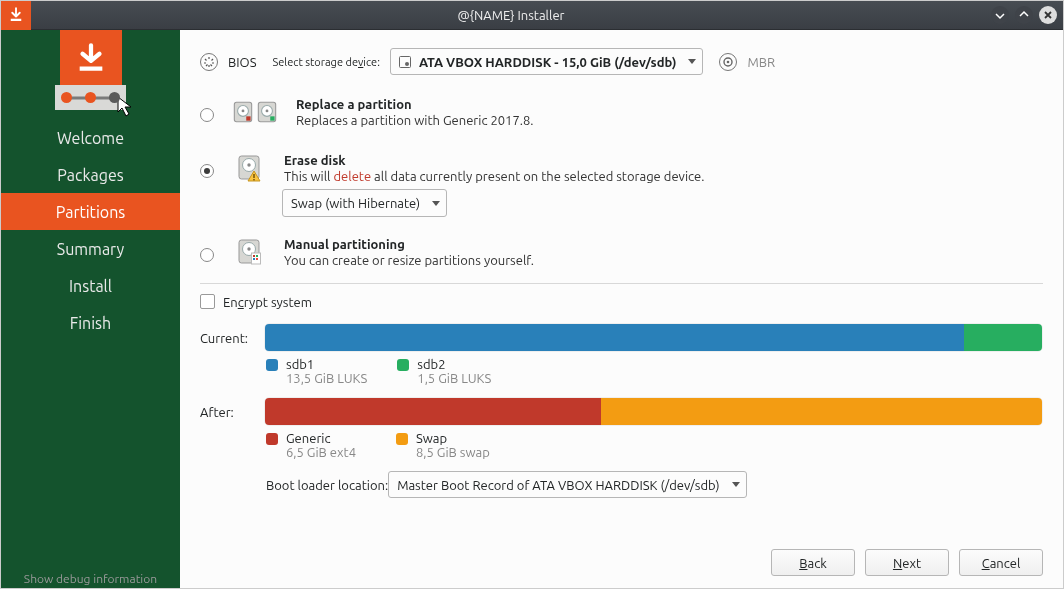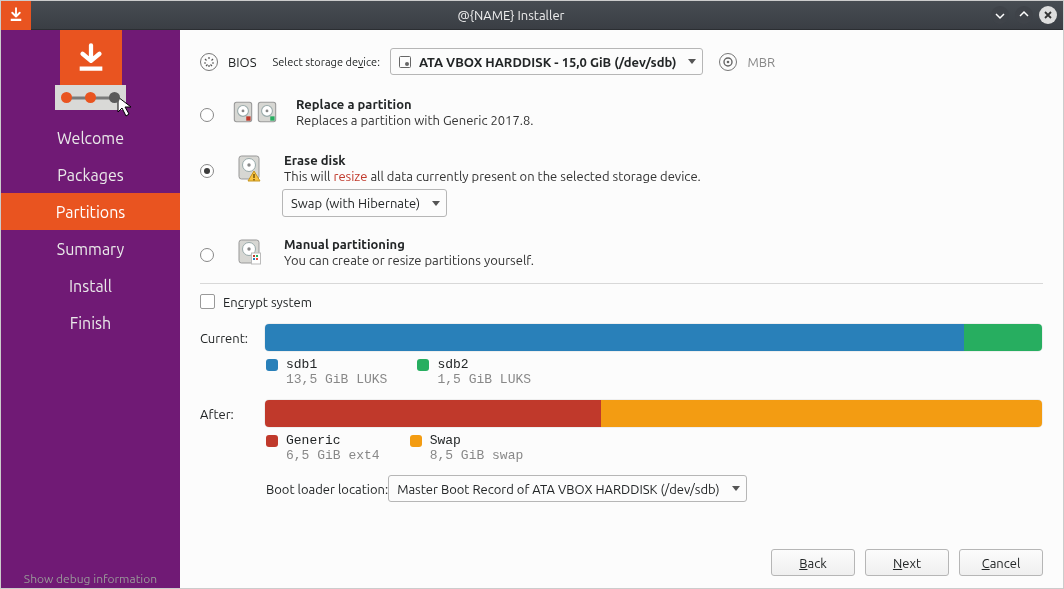--- a/index.html
+++ b/index.html
@@ -49,21 +49,21 @@
     .winbtn svg { width: 10px; height: 10px; }
 
     .app-body {
       display: flex;
       height: calc(100% - 29px);
     }
 
     
     .sidebar {
       width: 179px;
-      background: #701a75;
+      background: #14532d;
       color: #eee;
       position: relative;
       display: flex;
       flex-direction: column;
       align-items: center;
       padding-top: 0;
     }
     .sidebar .logo-area { width: 100%; display: flex; justify-content: center; padding-top: 0; }
     .sidebar .logo-area .logo-inner {
       margin-top: 0;
@@ -178,21 +178,21 @@
       flex: 1; height: 29px; border-radius: 5px; overflow: hidden; display: flex;
       border: 1px solid rgba(0,0,0,0.05);
     }
     .seg { height: 100%; }
     .seg.blue { background: #2980b9; }
     .seg.green { background: #27ae60; }
     .seg.red { background: #c0392b; }
     .seg.orange { background: #f39c12; }
 
     .legend { display: flex; gap: 30px; padding-left: 66px; margin-top: 5px; }
-    .legend .item { display: flex; gap: 8px; align-items: flex-start; min-width: 100px; font-family: Liberation Mono, monospace; }
+    .legend .item { display: flex; gap: 8px; align-items: flex-start; min-width: 100px; }
     .legend .swatch { width: 12px; height: 12px; border-radius: 3px; margin-top: 2px; }
     .swatch.blue { background:#2980b9;} .swatch.green{background:#27ae60;} .swatch.red{background:#c0392b;} .swatch.orange{background:#f39c12;}
     .legend .lines .name { font-size: 13px; }
     .legend .lines .sub { font-size: 13px; color: #888; }
 
     .bootloader-row { display: flex; align-items: center; padding-left: 66px; margin-top: 6px; }
 
     .button-bar { position: absolute; right: 20px; bottom: 12px; display: flex; gap: 10px; }
     .btn {
       width: 84px; height: 27px;
@@ -337,21 +337,21 @@
                 <circle cx="13" cy="12" r="6.5" fill="#fff" stroke="#9aa"></circle>
                 <circle cx="13" cy="12" r="1.7" fill="#888"></circle>
                 <path d="M18 18 L24 28 L12 28 Z" fill="#f9c440" stroke="#c7951e"></path>
                 <rect x="17.3" y="21" width="1.4" height="4" fill="#6b4a00"></rect>
                 <rect x="17.3" y="26" width="1.4" height="1.4" fill="#6b4a00"></rect>
               </svg>
           </span>
           <div class="option-text">
             <div class="title">Erase disk</div>
             <div class="desc">
-              <span>This will </span><span class="red">resize</span><span> all data currently present on the selected storage device.</span>
+              <span>This will </span><span class="red">delete</span><span> all data currently present on the selected storage device.</span>
             </div>
           </div>
         </div>
 
         <div class="swap-row">
           <div class="combo swap-combo">
             <span class="combo-text" style="font-weight:400">Swap (with Hibernate)</span>
             <span class="caret"></span>
           </div>
         </div>

